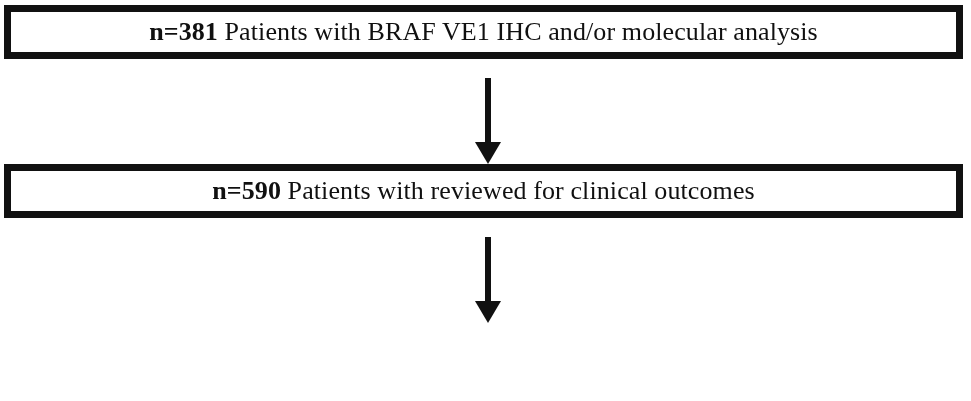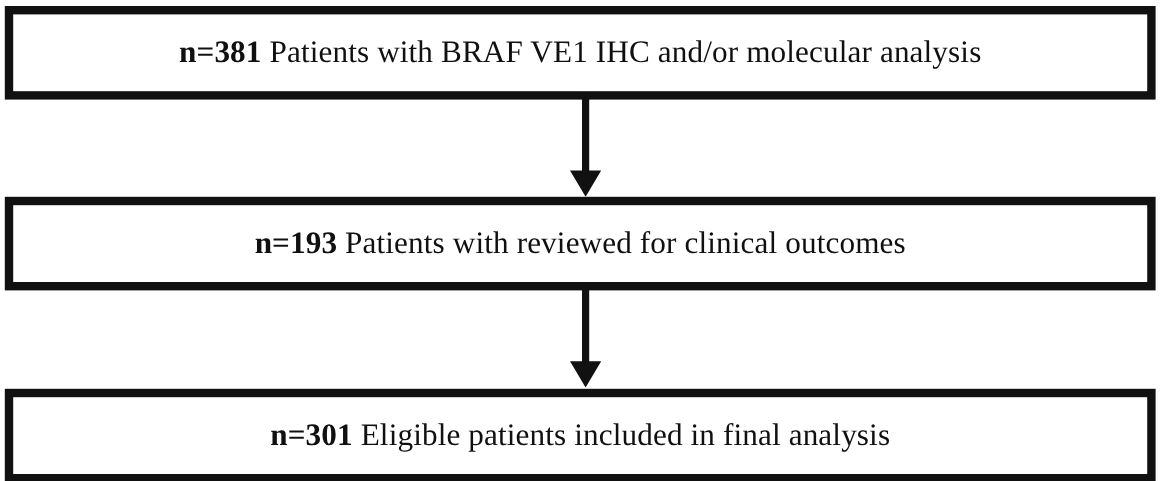--- a/index.html
+++ b/index.html
@@ -16,21 +16,21 @@
     height: 401px;
     background: #ffffff;
     overflow: hidden;
   }
 
   
   .flow-box {
     position: absolute;
     left: 4px;
     width: 959px;
-    height: 78px;
+    height: 54px;
     box-sizing: border-box;
     border: 7px solid #111111;
     background: #ffffff;
     display: flex;
     align-items: center;
     justify-content: center;
   }
   #box-1 { top: 5px; }
   #box-2 { top: 164px; }
   #box-3 { top: 324px; }
@@ -78,30 +78,25 @@
 
   <div class="flow-arrow" id="arrow-1">
     <svg viewBox="0 0 28 86" xmlns="http://www.w3.org/2000/svg" aria-hidden="true">
       <rect x="11" y="0" width="6" height="66" fill="#111111"></rect>
       <polygon points="1,64 27,64 14,86" fill="#111111"></polygon>
     </svg>
   </div>
 
   <div class="flow-box" id="box-2">
     <div class="box-text">
-      <span class="count">n=193</span><span class="rest"> Patients with reviewed for clinical outcomes</span>
+      <span class="count">n=590</span><span class="rest"> Patients with reviewed for clinical outcomes</span>
     </div>
   </div>
 
   <div class="flow-arrow" id="arrow-2">
     <svg viewBox="0 0 28 86" xmlns="http://www.w3.org/2000/svg" aria-hidden="true">
       <rect x="11" y="0" width="6" height="66" fill="#111111"></rect>
       <polygon points="1,64 27,64 14,86" fill="#111111"></polygon>
     </svg>
   </div>
 
-  <div class="flow-box" id="box-3">
-    <div class="box-text">
-      <span class="count">n=301</span><span class="rest"> Eligible patients included in final analysis</span>
-    </div>
-  </div>
 
 </div>
 
 </body></html>

